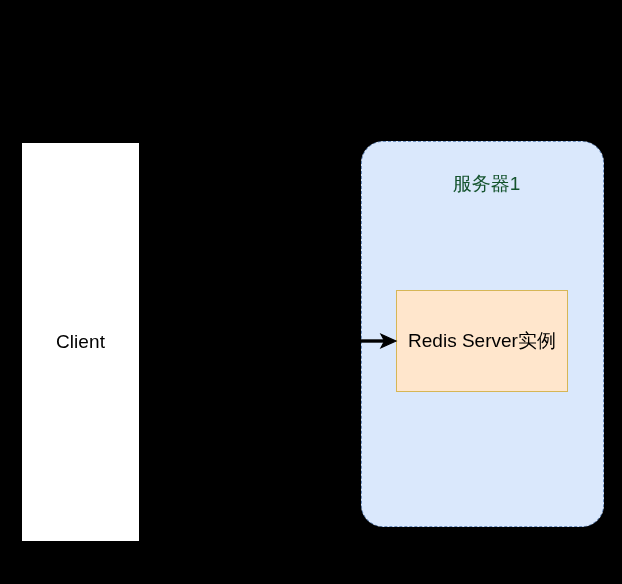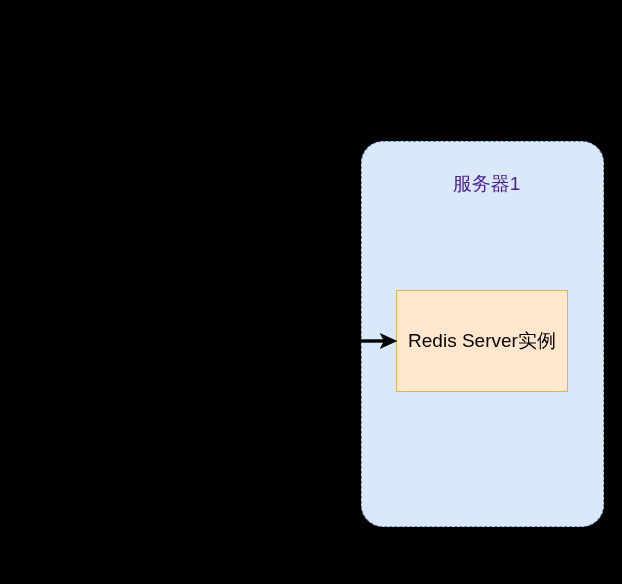--- a/index.html
+++ b/index.html
@@ -50,21 +50,21 @@
     border-radius: 22px;
     box-sizing: border-box;
   }
   .server-title {
     position: absolute;
     left: 8px;
     right: 0;
     top: 31px;
     text-align: center;
     font-size: 19px;
-    color: #4c1d95;
+    color: #14532d;
     line-height: 1.2;
   }
 
   
   .redis-node {
     position: absolute;
     left: 396px;
     top: 290px;
     width: 172px;
     height: 102px;
@@ -92,20 +92,23 @@
     width: 44px;
     height: 30px;
     pointer-events: none;
   }
 </style>
 </head>
 <body>
 
 <div id="canvas">
 
+  <div class="client-node">
+    <span class="client-label">Client</span>
+  </div>
 
   <div class="server-node">
     <div class="server-title">服务器1</div>
   </div>
 
   <div class="redis-node">
     <div class="redis-line">Redis Server</div>
     <div class="redis-line">实例</div>
   </div>
 

